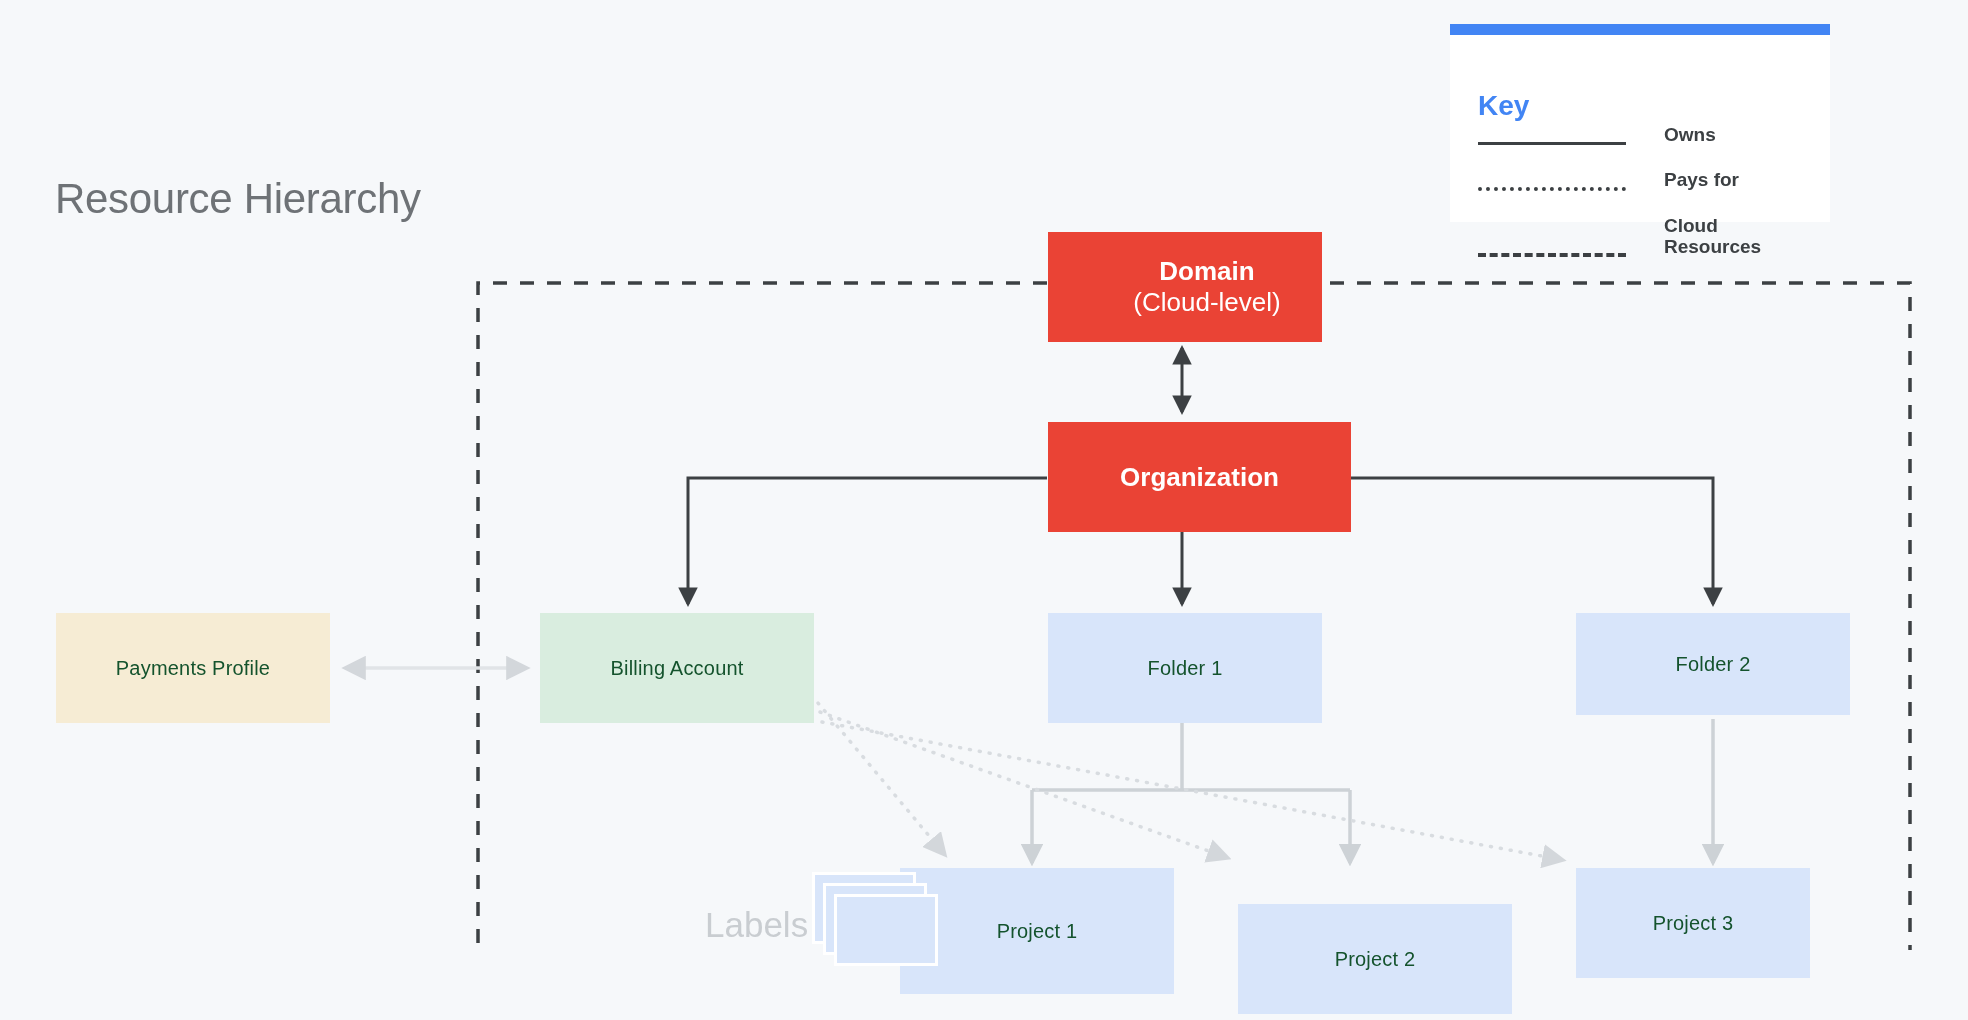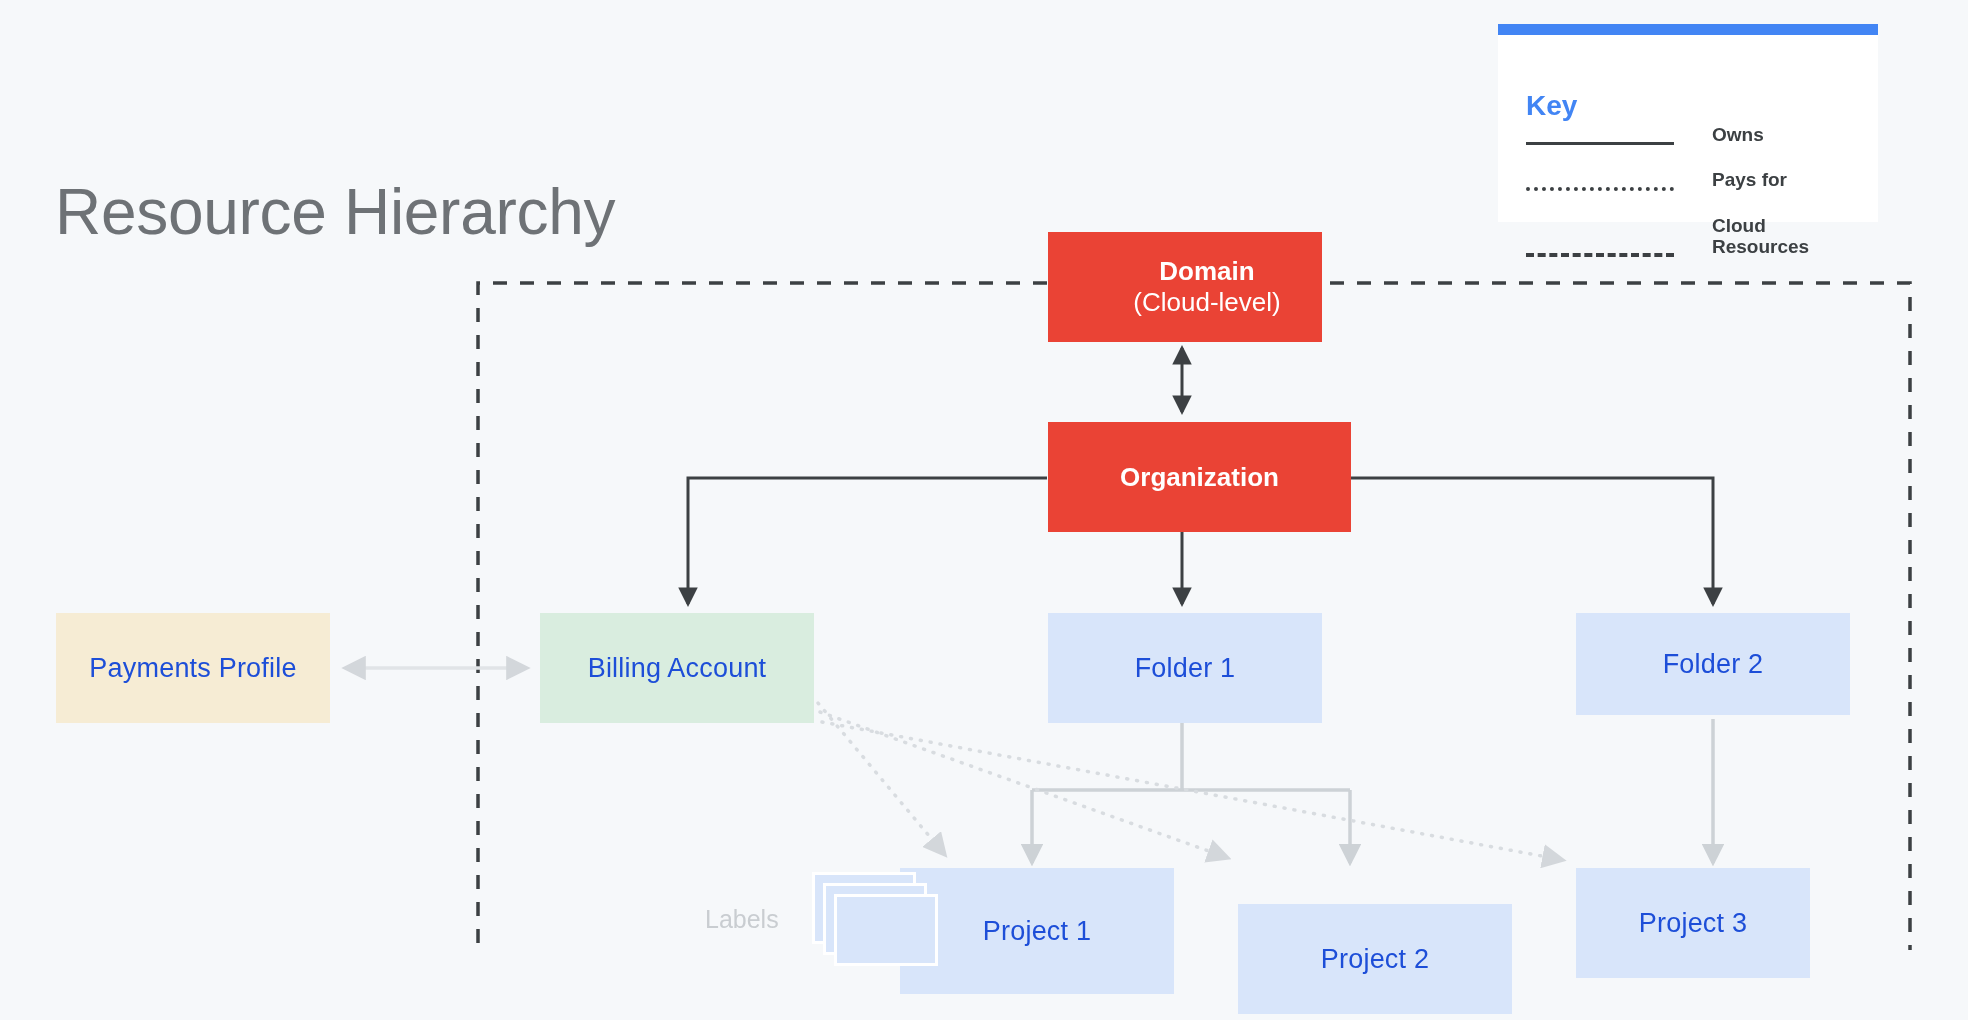--- a/index.html
+++ b/index.html
@@ -9,27 +9,27 @@
     background:#F6F8FA;
     font-family:"Liberation Sans","DejaVu Sans",sans-serif;
     overflow:hidden;
     position:relative;
   }
   #stage{position:absolute;inset:0;width:1968px;height:1020px;}
 
   
   #page-title{
     position:absolute;left:55px;top:175px;
-    font-size:64px;font-weight:300;color:#6E7276;
+    font-size:42px;font-weight:300;color:#6E7276;
     letter-spacing:-0.3px;white-space:nowrap;
   }
 
   
   #legend{
-    position:absolute;left:1498px;top:24px;width:380px;height:198px;
+    position:absolute;left:1450px;top:24px;width:380px;height:198px;
     background:#FFFFFF;
   }
   #legend .accent-bar{
     position:absolute;left:0;top:0;width:380px;height:11px;background:#4285F4;
   }
   #legend .key-title{
     position:absolute;left:28px;top:68px;
     font-size:28px;font-weight:700;color:#4285F4;line-height:1;
   }
   #legend .rows{
@@ -55,27 +55,27 @@
     box-sizing:border-box;text-align:center;
   }
   .node span{display:block;}
   .node.red{background:#EA4335;}
   .node.red span{color:#FFFFFF;font-size:26px;font-weight:400;}
   .node.red span b{font-weight:700;}
   .node.green{background:#D9EDDF;}
   .node.tan{background:#F6ECD4;}
   .node.blue{background:#D8E5FA;}
   .node.green span,.node.tan span,.node.blue span{
-    color:#1d4ed8;font-size:27px;font-weight:300;letter-spacing:0.2px;text-align:center;
+    color:#14532d;font-size:20px;font-weight:300;letter-spacing:0.2px;text-align:center;
   }
 
   
   #labels-text{
     position:absolute;left:705px;top:905px;
-    font-size:25px;font-weight:300;color:#C9CDD1;white-space:nowrap;
+    font-size:35px;font-weight:300;color:#C9CDD1;white-space:nowrap;
   }
   #labels-stack{position:absolute;left:812px;top:872px;width:130px;height:96px;}
   #labels-stack .card{
     position:absolute;width:104px;height:72px;
     background:#D8E5FA;border:3px solid #FFFFFF;box-sizing:border-box;
   }
   #labels-stack .card.c1{left:0;top:0;}
   #labels-stack .card.c2{left:11px;top:11px;}
   #labels-stack .card.c3{left:22px;top:22px;}
 

